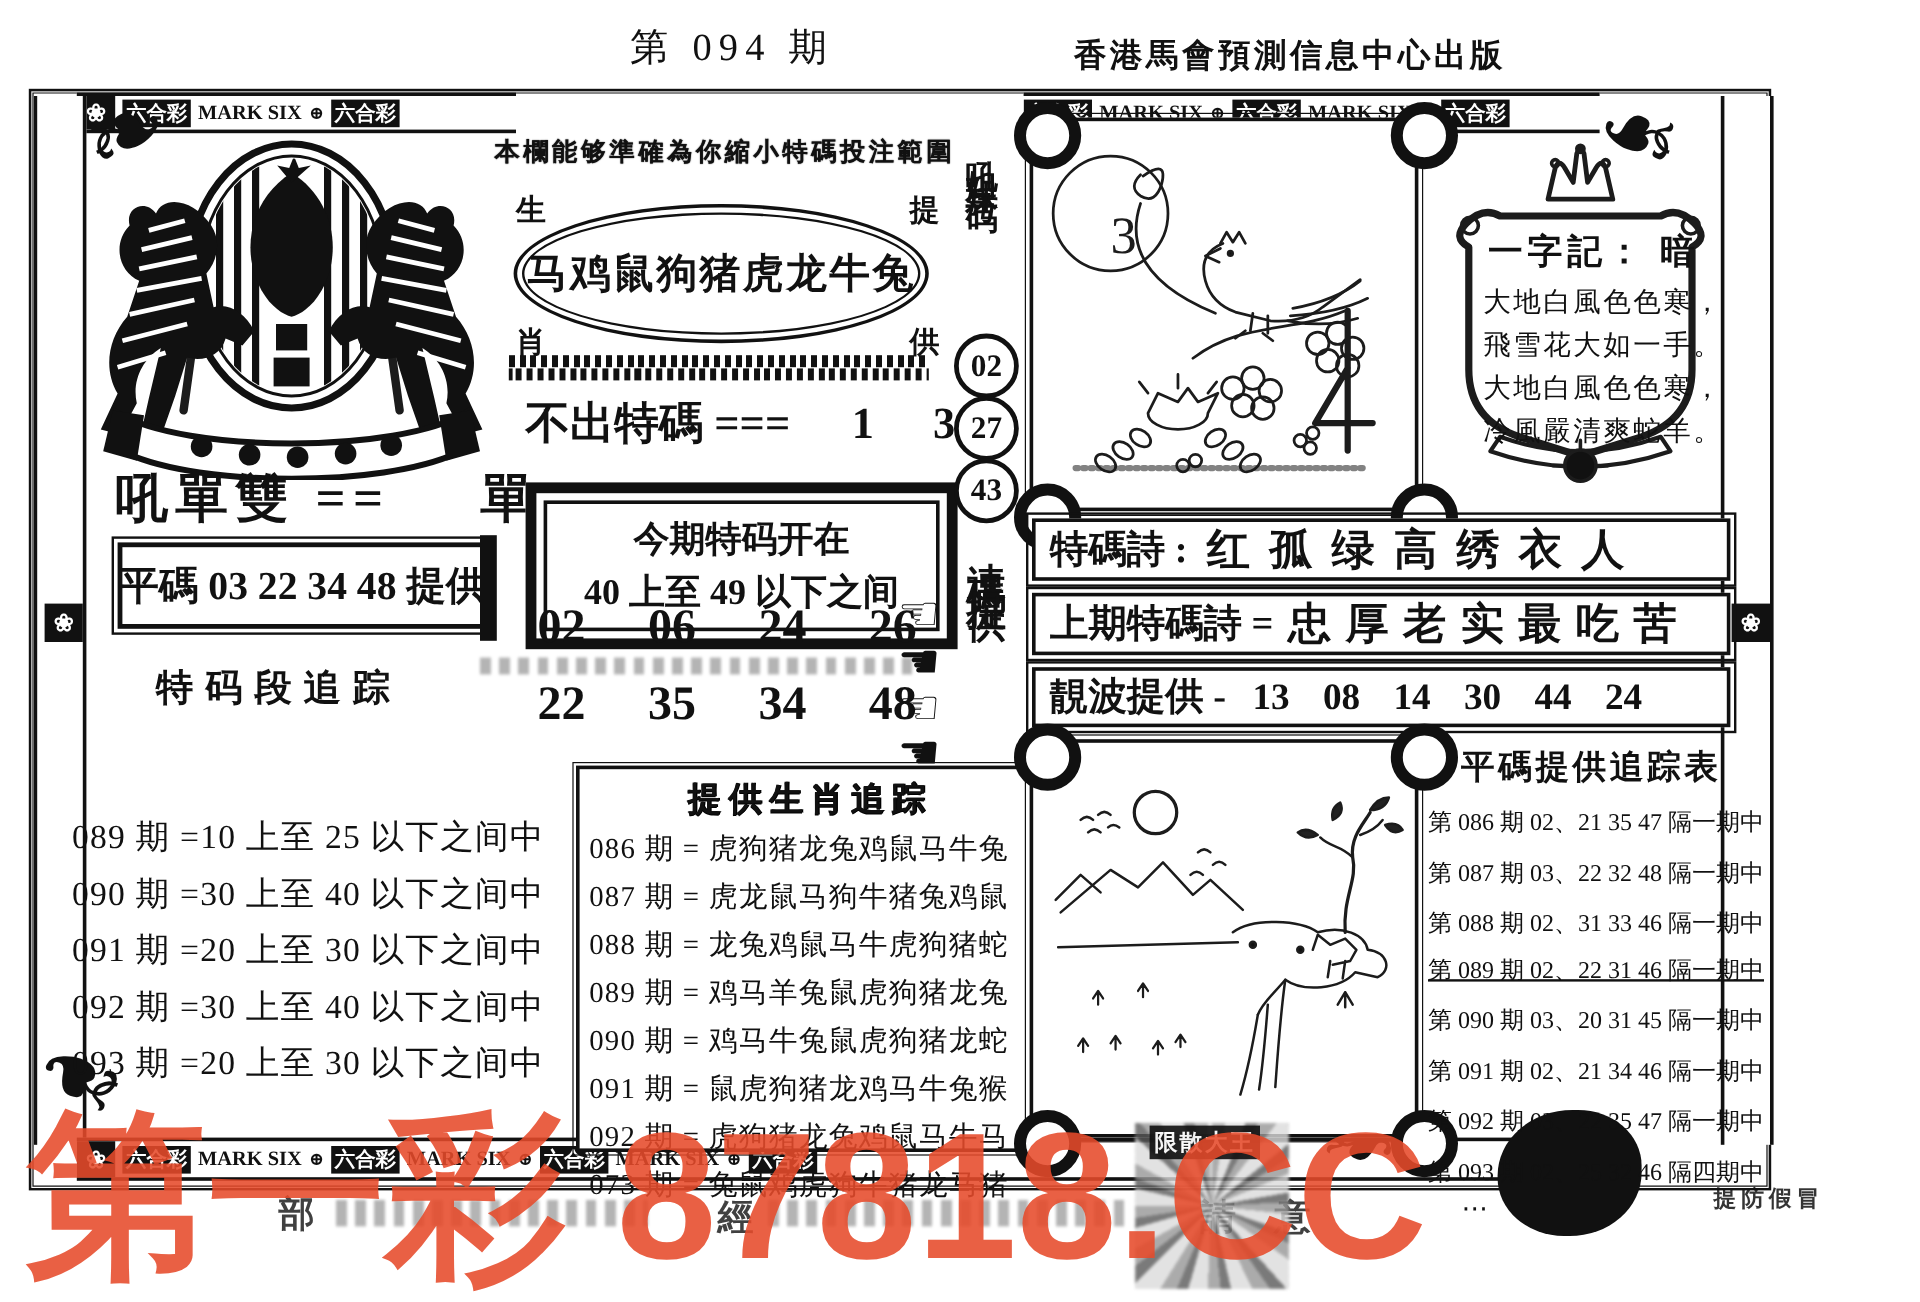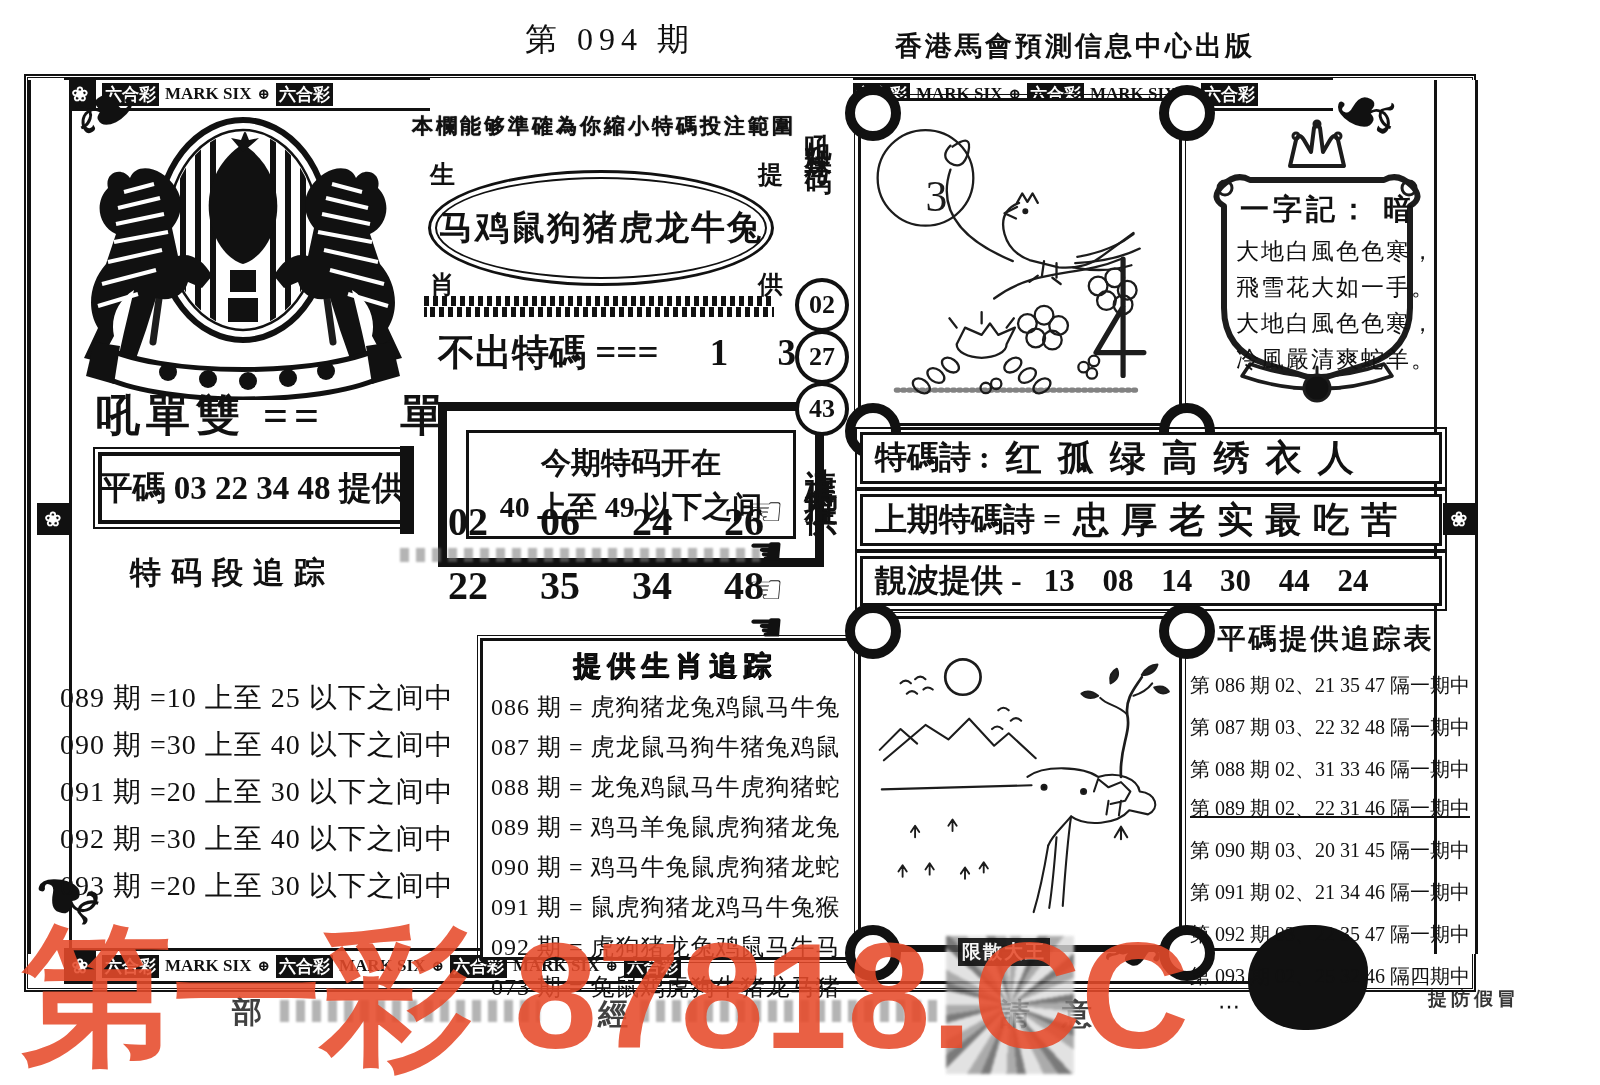--- a/index.html
+++ b/index.html
@@ -46,21 +46,21 @@
   .corner-lab{font-size:25px;font-weight:600;}
   .oval{border:3px solid var(--ink);border-radius:50%;display:flex;align-items:center;justify-content:center;}
   .oval-inner{border:2px solid var(--ink);border-radius:50%;width:calc(100% - 12px);height:calc(100% - 12px);
               display:flex;align-items:center;justify-content:center;}
   .oval-text{font-size:34px;font-weight:700;letter-spacing:2px;white-space:nowrap;}
   .chain{background:
       repeating-linear-gradient(90deg,var(--ink) 0 5px,transparent 5px 9px),
       repeating-linear-gradient(90deg,transparent 0 2px,var(--ink) 2px 7px,transparent 7px 9px);
       background-size:100% 10px;background-position:0 0,4px 11px;background-repeat:repeat-x;}
   .nospecial{font-size:37px;font-weight:700;white-space:nowrap;}
-  .special-box{border:9px solid var(--ink);background:var(--paper);padding:19px;}
+  .special-box{border:9px solid var(--ink);background:var(--paper);padding:6px;}
   .special-inner{border:3px solid var(--ink);text-align:center;font-size:30px;font-weight:600;
                  padding:8px 14px;line-height:1.45;white-space:nowrap;}
   .numrow{display:flex;gap:52px;font-size:40px;font-weight:600;}
   .smudge{background:repeating-linear-gradient(90deg,#777 0 9px,transparent 9px 16px);
           opacity:.55;filter:blur(1.2px);}
   .zbox{border:3px solid var(--ink);outline:1px solid var(--ink);outline-offset:2px;background:var(--paper);}
   .zbox-title{font-size:28px;font-weight:900;letter-spacing:6px;text-align:center;
               text-shadow:1px 0 0 #000,0 1px 0 #000;}
   .zrow{font-size:24px;white-space:nowrap;letter-spacing:1px;}
 

